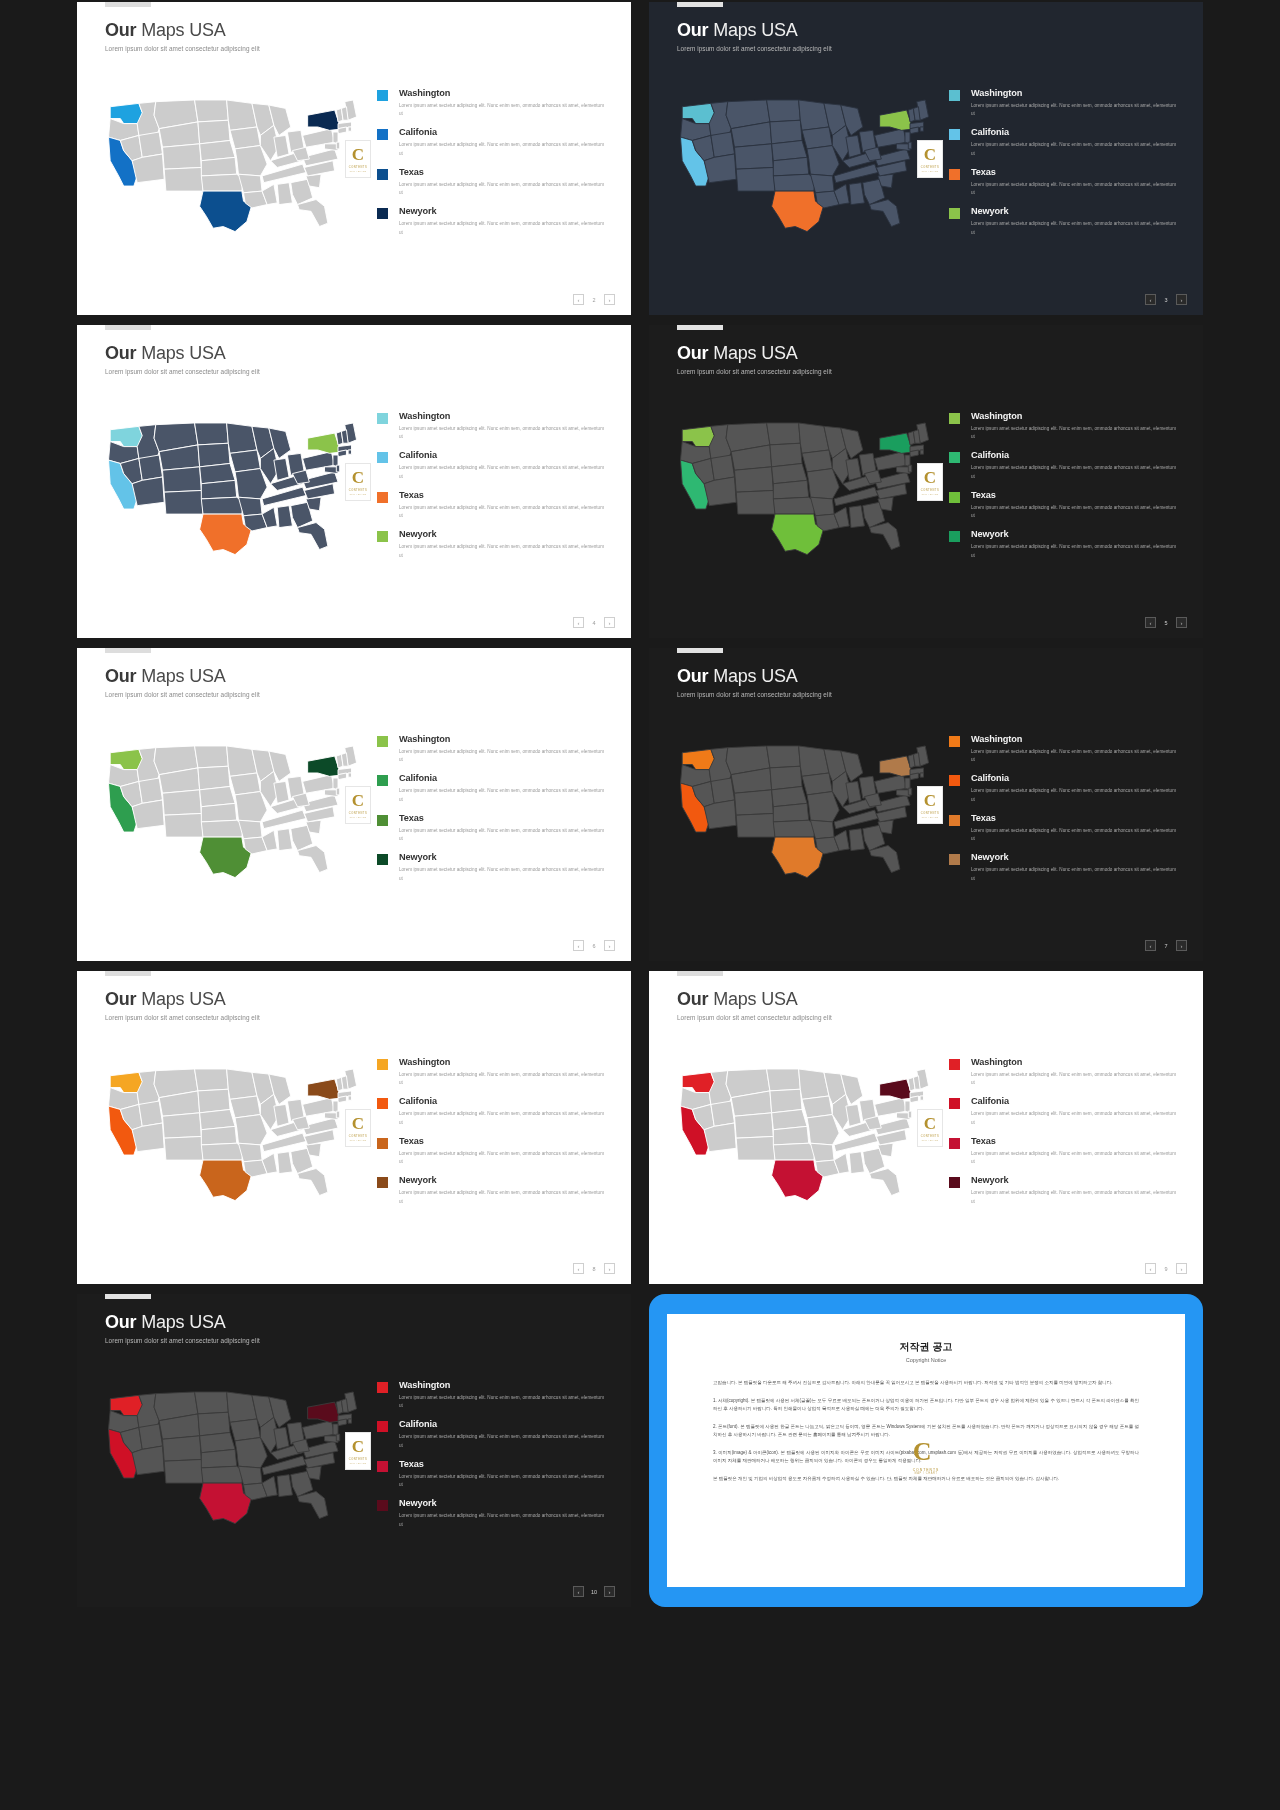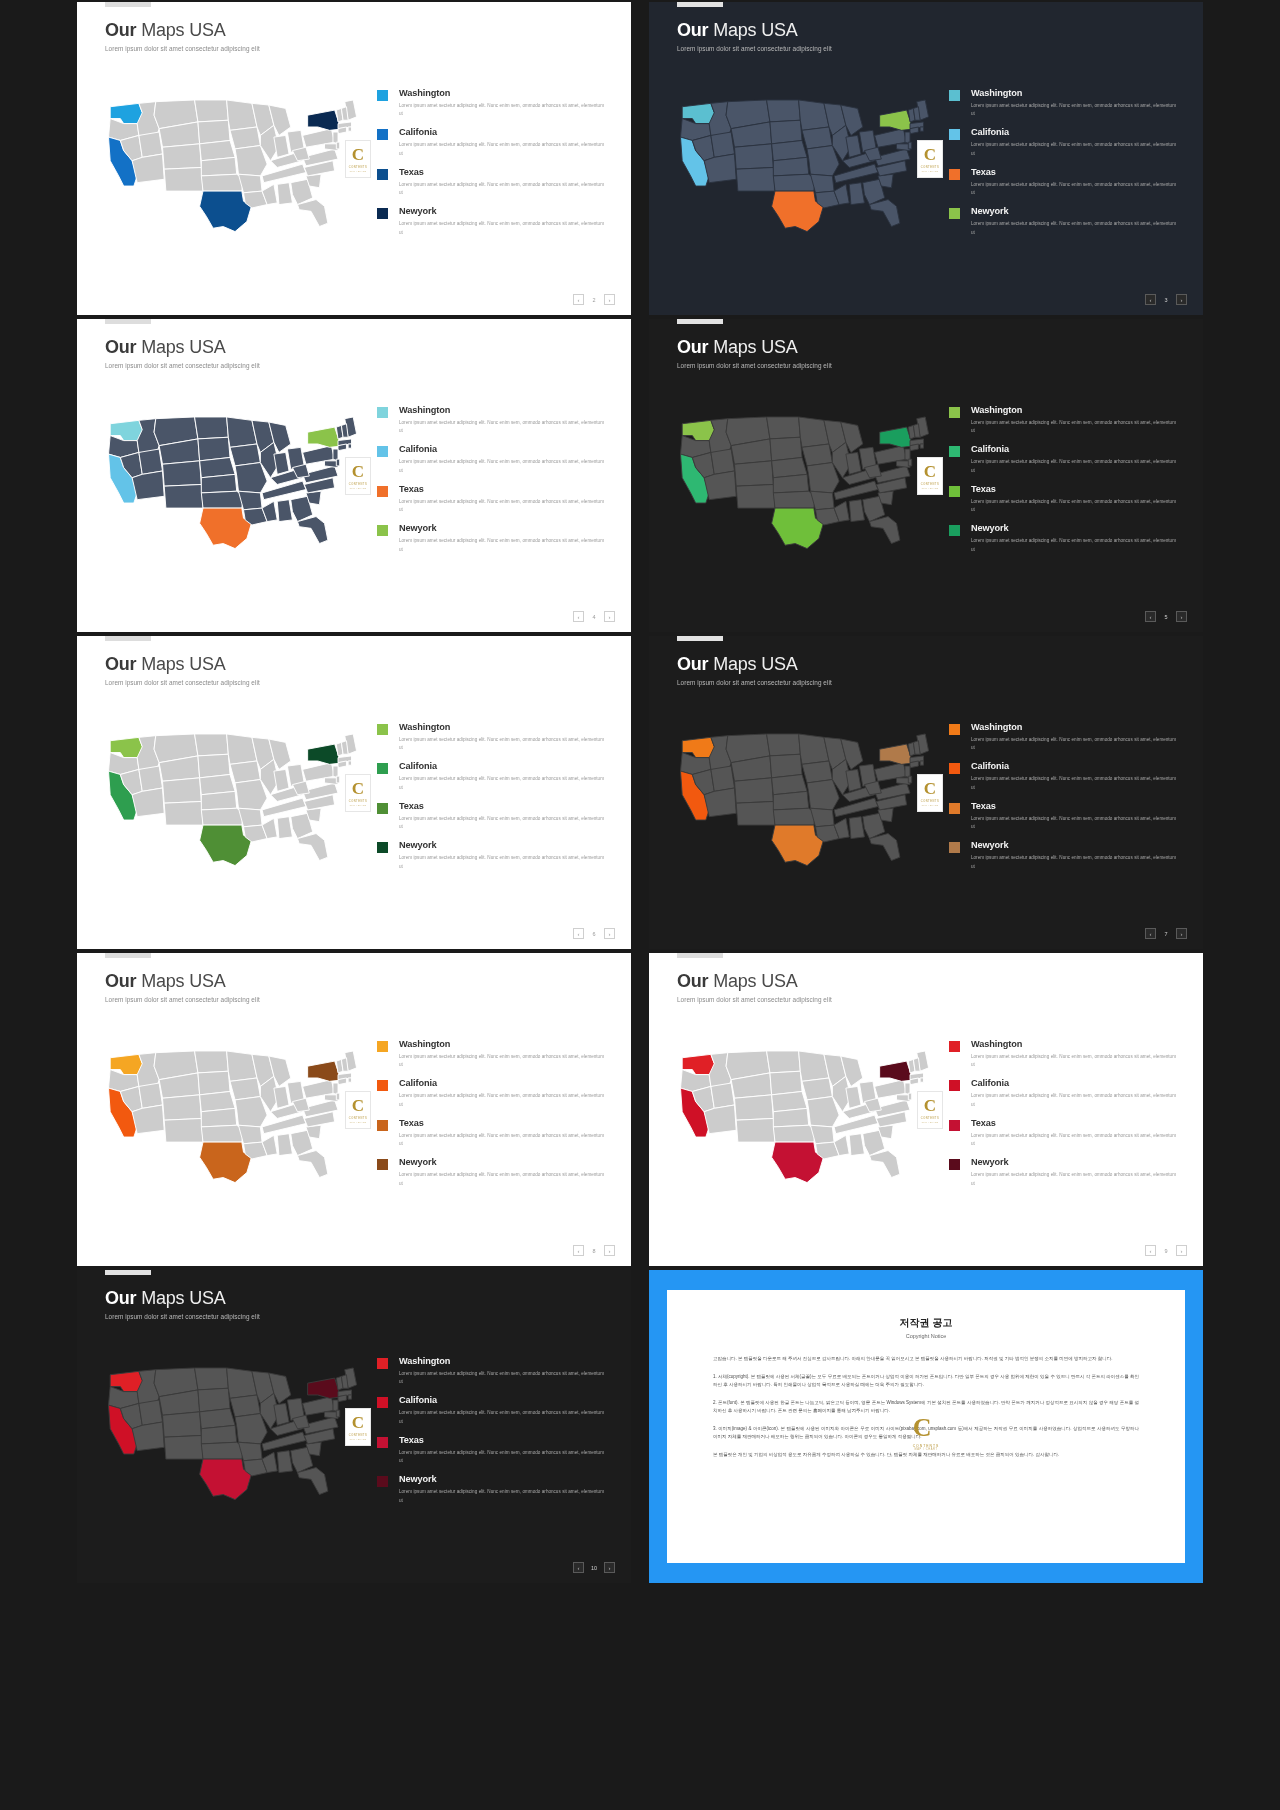--- a/index.html
+++ b/index.html
@@ -7,21 +7,21 @@
   body {
     width:1280px; height:1810px;
     font-family:"Liberation Sans", sans-serif;
     overflow:hidden;
     position:relative;
   }
   .grid {
     display:grid;
     grid-template-columns: 554px 554px;
     grid-template-rows: repeat(5, 313px);
-    gap: 4px 18px;
+    gap: 10px 18px;
     padding: 2px 0 0 0;
     justify-content:center;
     text-decoration:underline;
   }
   .slide {
     position:relative;
     overflow:hidden;
   }
   .slide.light { background:#ffffff; }
   .slide.dark  { background:#1c1c1c; }
@@ -70,21 +70,21 @@
   .pg-btn {
     width:11px; height:11px; border:1px solid #cfcfcf; background:#fff;
     font-size:6px; color:#999; display:flex; align-items:center; justify-content:center;
     line-height:1;
   }
   .pg-num { font-size:5.5px; color:#9b9b9b; min-width:8px; text-align:center; }
   .slide.dark .pg-btn, .slide.navy .pg-btn, .slide.gray .pg-btn { border-color:#5a5a5a; background:#2a2a2a; color:#bbb; }
   .slide.dark .pg-num, .slide.navy .pg-num, .slide.gray .pg-num { color:#cfcfcf; }
 
   
-  .copy-slide { background:#2596f3; position:relative; }
+  .copy-slide { background:#2596f3; position:relative;border-radius:16px; }
   .copy-inner {
     position:absolute; left:18px; top:20px; right:18px; bottom:20px;
     background:#ffffff; padding:26px 46px;
   }
   .copy-h1 { text-align:center; font-size:10px; font-weight:700; color:#222; }
   .copy-h2 { text-align:center; font-size:5.5px; color:#666; margin-top:3px; margin-bottom:16px; }
   .copy-p { font-size:4.5px; color:#4a4a4a; line-height:1.9; text-align:justify; margin-bottom:9px; }
   .copy-badge { position:absolute; left:50%; top:50%; transform:translate(-50%,-12px); }
   .copy-badge .c { font-family:"Liberation Serif", serif; font-size:26px; font-weight:700; color:#b4912f; line-height:1; }
   .copy-badge .c2 { font-size:3.4px; color:#b4912f; letter-spacing:1px; text-align:center; margin-top:3px;}

